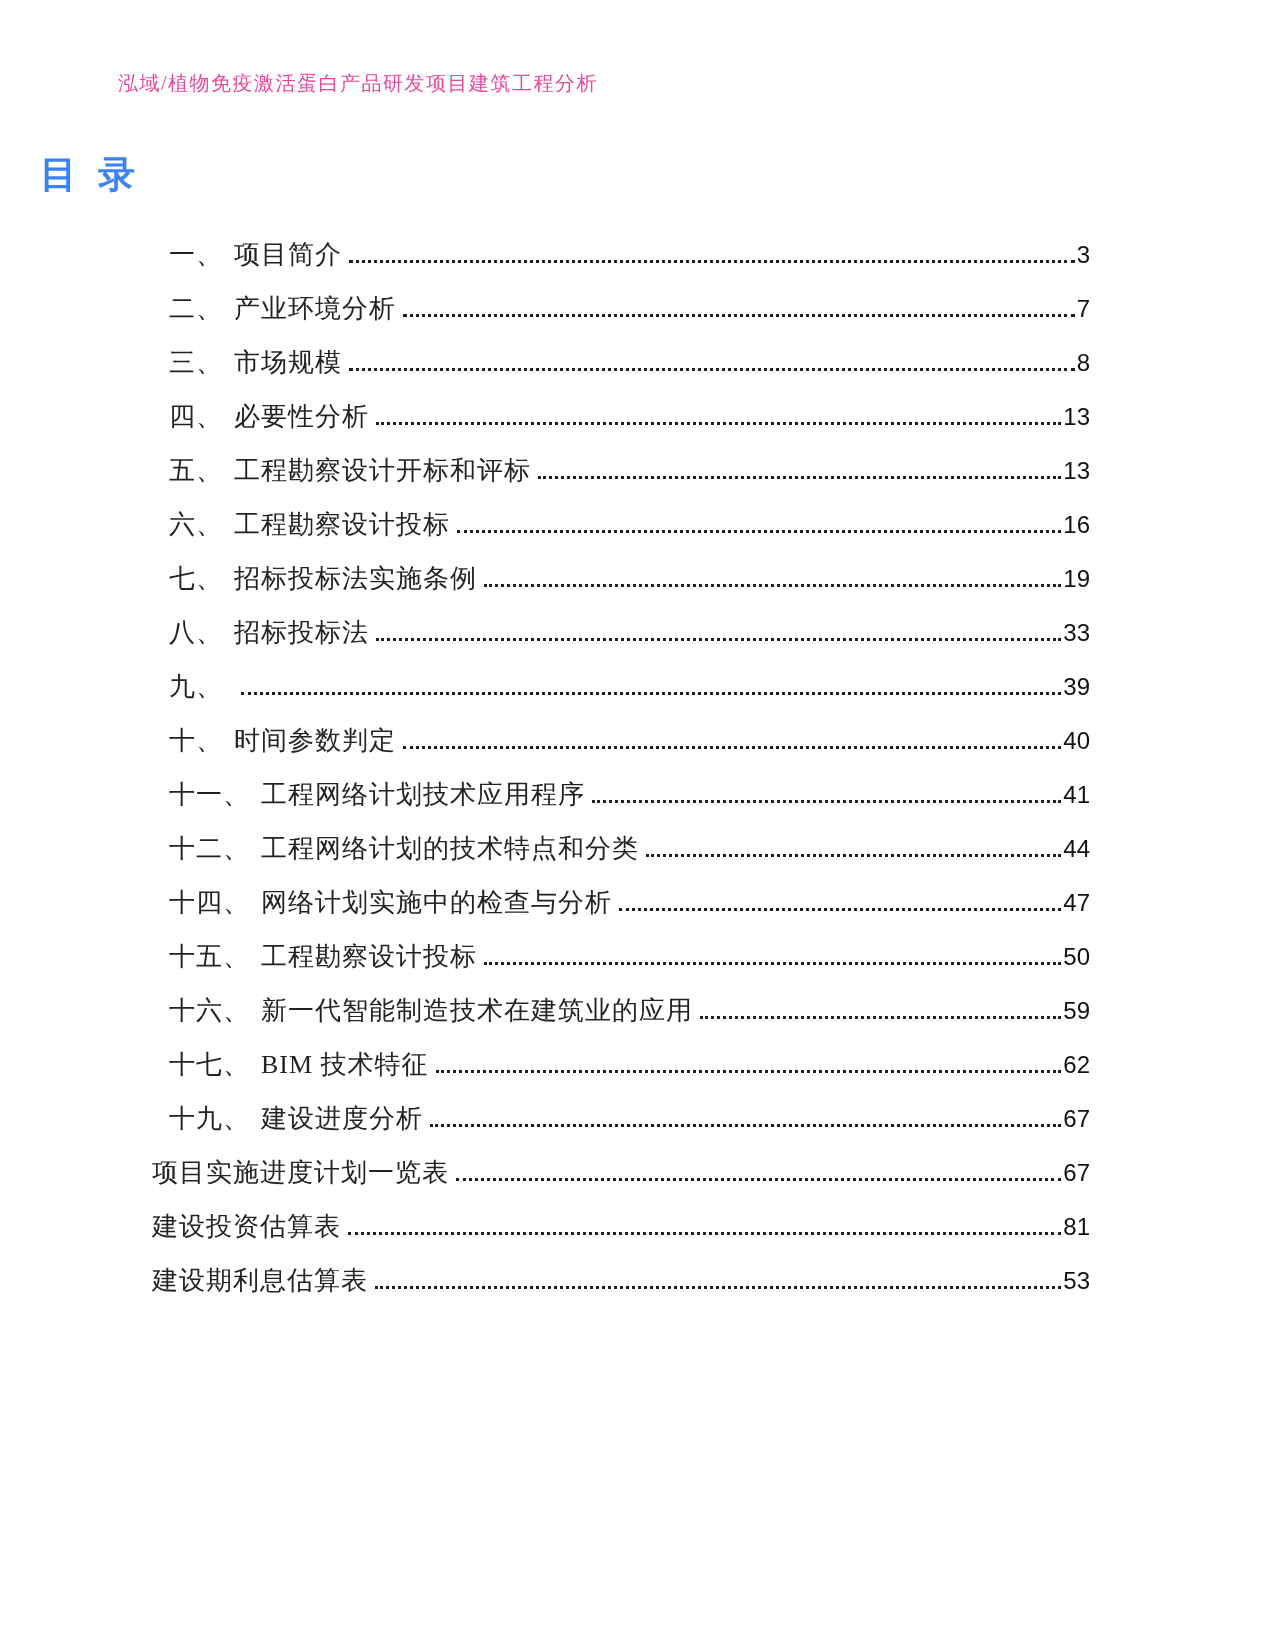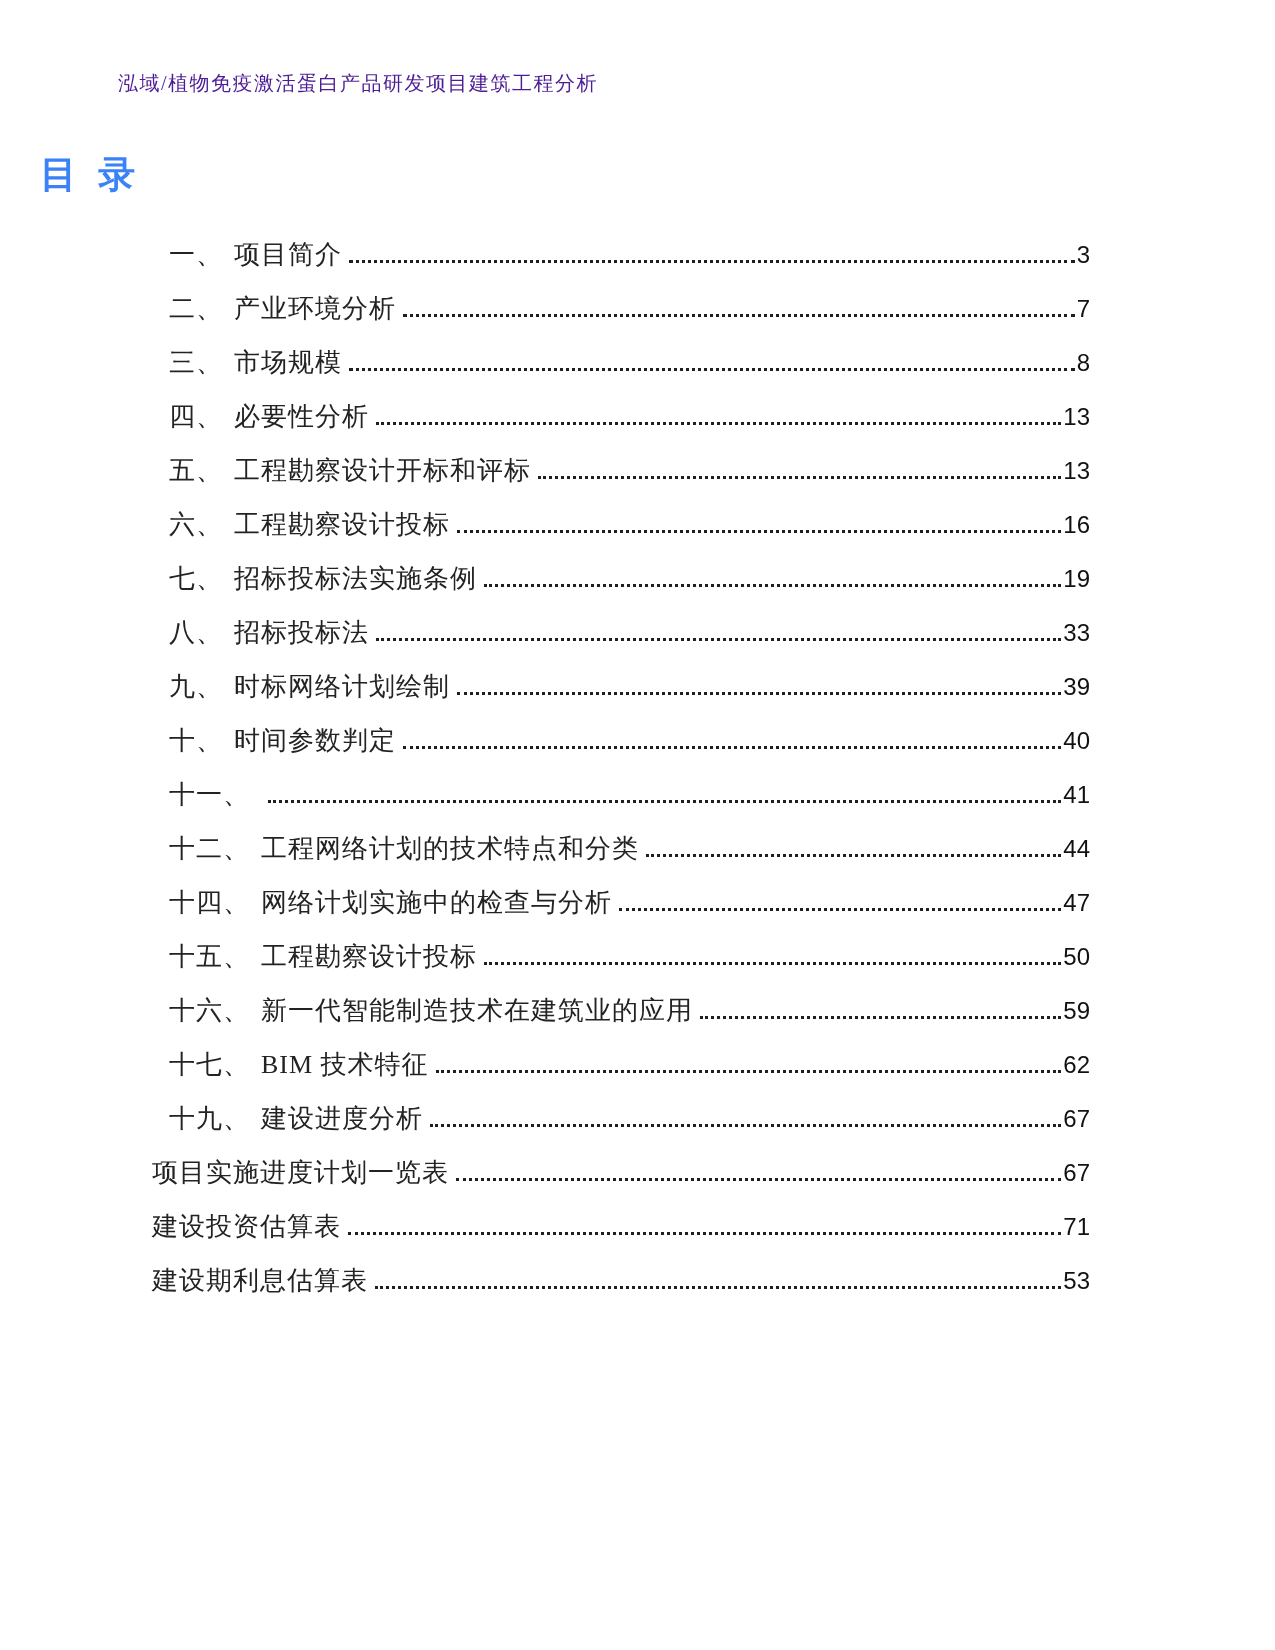--- a/index.html
+++ b/index.html
@@ -14,21 +14,21 @@
     font-family: "Liberation Serif", serif;
     color: #222222;
     overflow: hidden;
   }
   .doc-header {
     position: absolute;
     left: 118px;
     top: 70px;
     font-size: 20px;
     letter-spacing: 1.5px;
-    color: #4c1d95;
+    color: #ec4899;
     white-space: nowrap;
   }
   .doc-title {
     position: absolute;
     top: 150px;
     left: 0;
     width: 100%;
     margin: 0;
     text-align: left;
     font-size: 37px;
@@ -131,32 +131,32 @@
       <span class="page">19</span>
     </div>
     <div class="toc-row indent">
       <span class="num">八、</span>
       <span class="title">招标投标法</span>
       <span class="leader"></span>
       <span class="page">33</span>
     </div>
     <div class="toc-row indent">
       <span class="num">九、</span>
-      <span class="title">时标网络计划绘制</span>
       <span class="leader"></span>
       <span class="page">39</span>
     </div>
     <div class="toc-row indent">
       <span class="num">十、</span>
       <span class="title">时间参数判定</span>
       <span class="leader"></span>
       <span class="page">40</span>
     </div>
     <div class="toc-row indent">
       <span class="num">十一、</span>
+      <span class="title">工程网络计划技术应用程序</span>
       <span class="leader"></span>
       <span class="page">41</span>
     </div>
     <div class="toc-row indent">
       <span class="num">十二、</span>
       <span class="title">工程网络计划的技术特点和分类</span>
       <span class="leader"></span>
       <span class="page">44</span>
     </div>
     <div class="toc-row indent">
@@ -190,20 +190,20 @@
       <span class="page">67</span>
     </div>
     <div class="toc-row">
       <span class="title">项目实施进度计划一览表</span>
       <span class="leader"></span>
       <span class="page">67</span>
     </div>
     <div class="toc-row">
       <span class="title">建设投资估算表</span>
       <span class="leader"></span>
-      <span class="page">71</span>
+      <span class="page">81</span>
     </div>
     <div class="toc-row">
       <span class="title">建设期利息估算表</span>
       <span class="leader"></span>
       <span class="page">53</span>
     </div>
   </div>
 
 </body></html>

